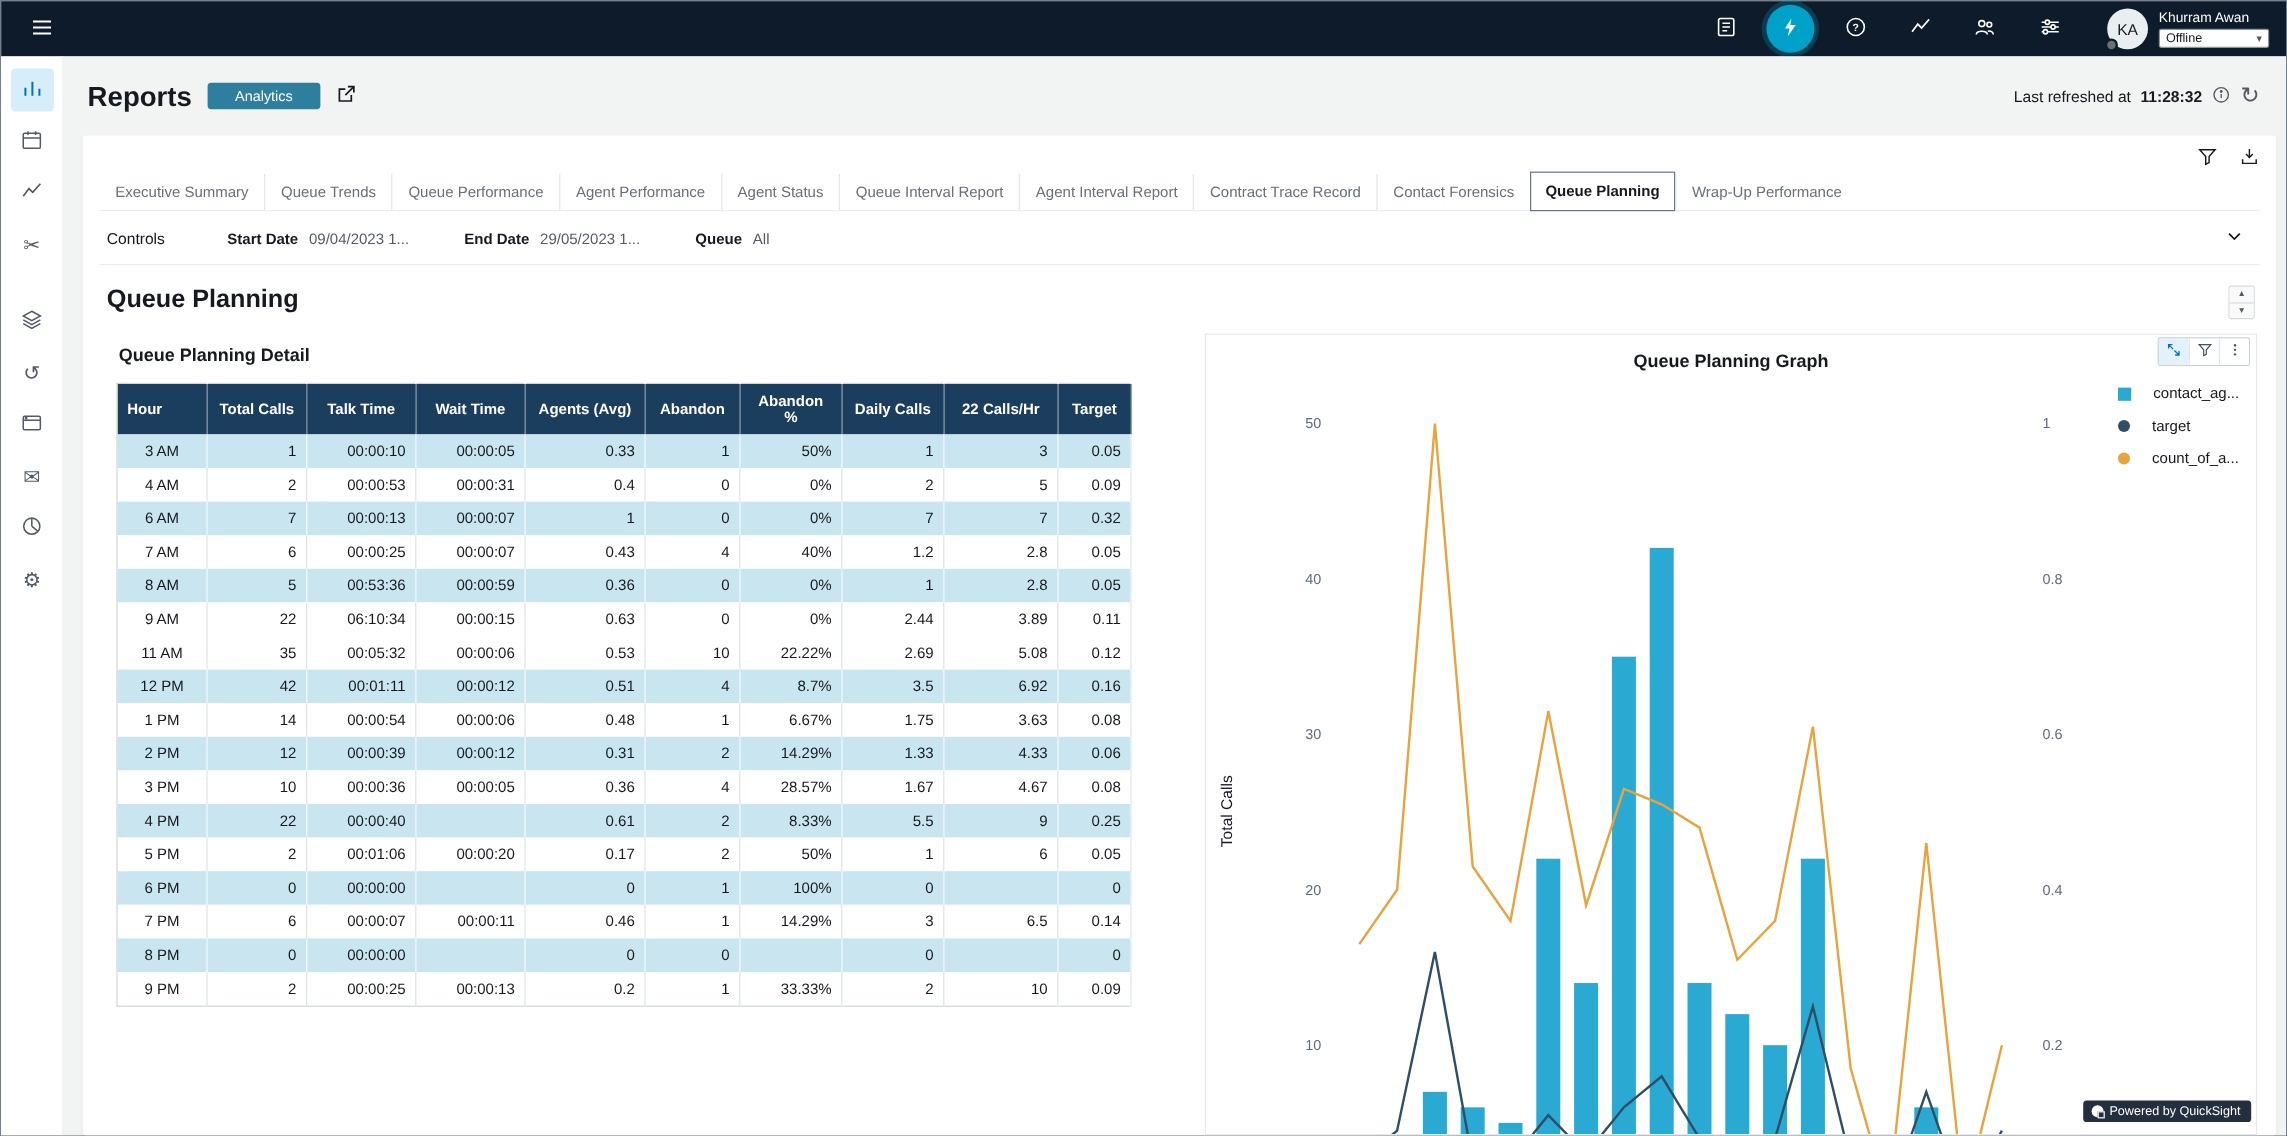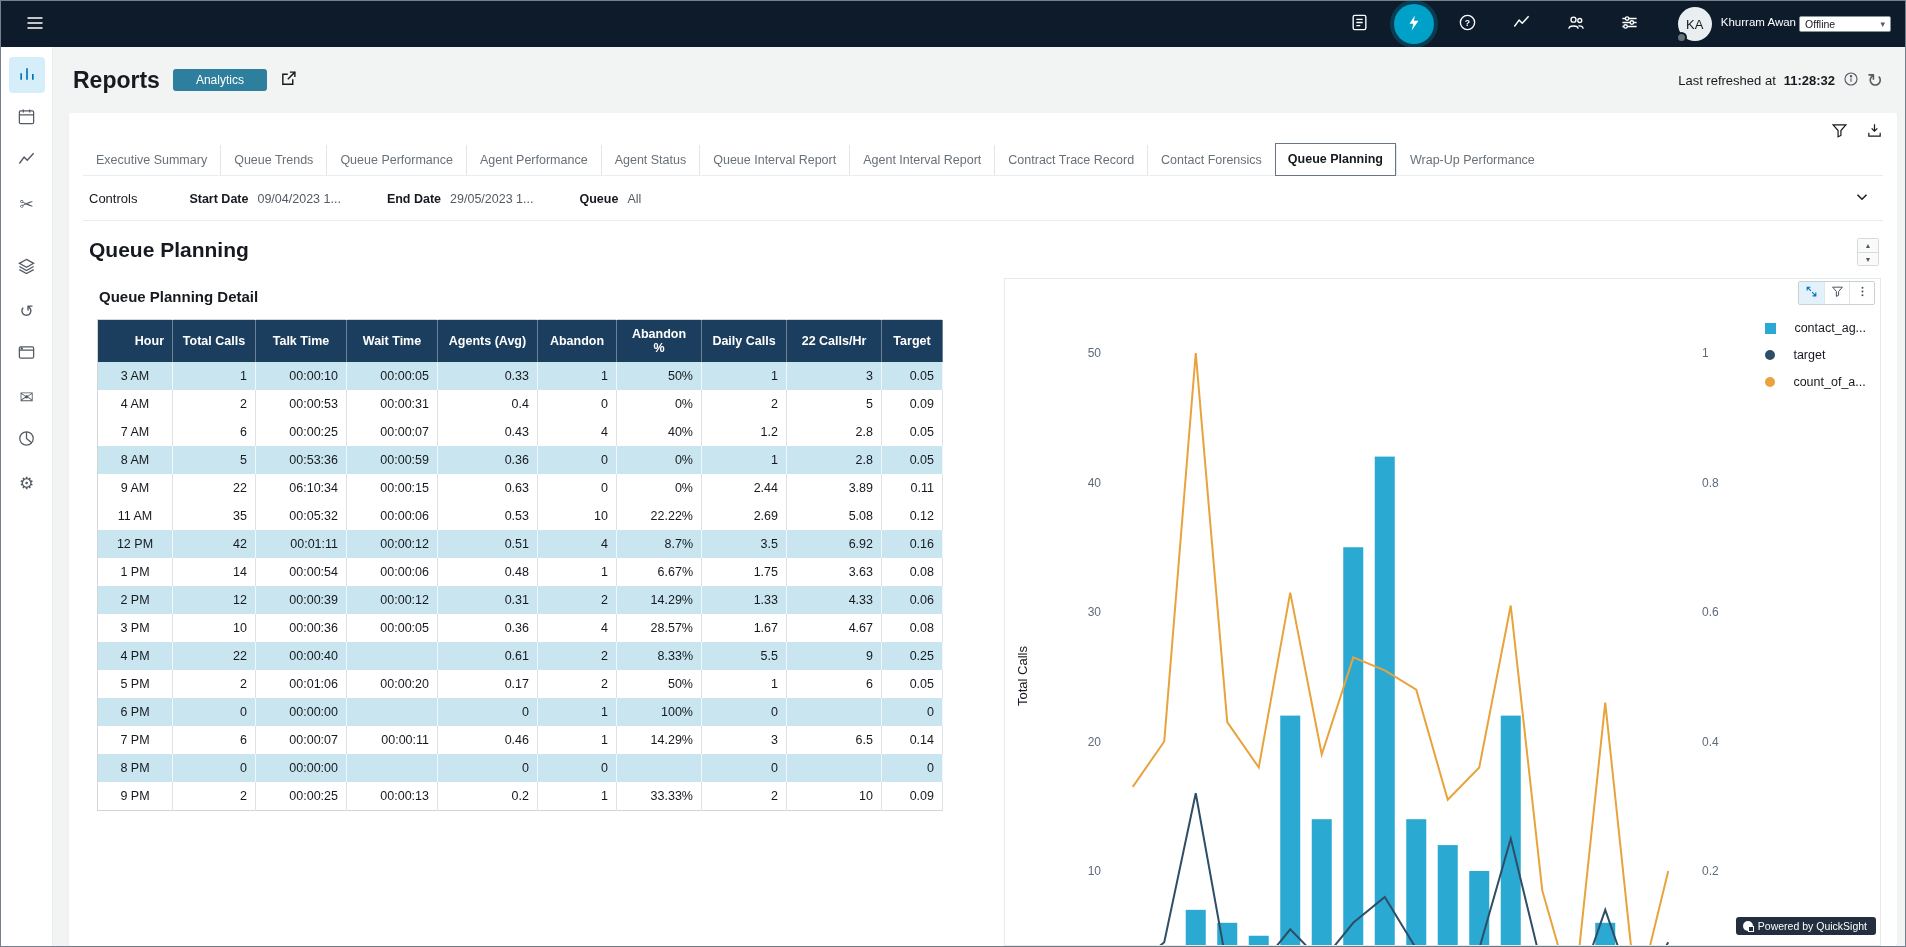--- a/index.html
+++ b/index.html
@@ -15,21 +15,21 @@
   .topbar { flex:0 0 46px; background:#0d1b2b; display:flex; align-items:center; padding:0 14px; }
   .tb-btn { background:transparent; border:none; width:40px; height:40px; display:flex; align-items:center; justify-content:center; color:#fff; cursor:pointer; padding:0; }
   .tb-btn svg { stroke:#fff; }
   .tb-spacer { flex:1; }
   .tb-right { display:flex; align-items:center; gap:14px; }
   .tb-active { background:#00a1c9; border-radius:50%; box-shadow:0 0 0 4px rgba(0,161,201,.25); }
   .glyph-icon { font-size:17px; line-height:1; color:#fff; }
   .user { display:flex; align-items:center; gap:9px; margin-left:14px; }
   .avatar { position:relative; width:34px; height:34px; border-radius:50%; background:#e9eef1; color:#16191f; font-weight:normal; font-size:13px; display:flex; align-items:center; justify-content:center; }
   .status-dot { position:absolute; left:-2px; bottom:-2px; width:11px; height:11px; border-radius:50%; background:#687078; border:2px solid #0d1b2b; }
-  .user-meta { display:flex; flex-direction:row; gap:3px; }
+  .user-meta { display:flex; flex-direction:column; gap:3px; }
   .user-name { color:#fff; font-size:11.5px; }
   .status-select { background:#fff; border:1px solid #879596; border-radius:2px; font-size:10.5px; color:#16191f; padding:1px 5px; width:92px; display:flex; justify-content:space-between; align-items:center; cursor:pointer; }
   .status-caret { font-size:9px; color:#545b64; }
 
   
   .body-row { flex:1; display:flex; min-height:0; }
   .sidebar { flex:0 0 52px; background:#fff; border-right:1px solid #eaeded; display:flex; flex-direction:column; align-items:center; padding-top:10px; gap:7px; }
   .sb-btn { width:36px; height:36px; border:none; background:transparent; border-radius:4px; color:#545b64; display:flex; align-items:center; justify-content:center; cursor:pointer; padding:0; }
   .sb-btn svg { stroke:#545b64; }
   .sb-btn .glyph-icon { color:#545b64; }
@@ -71,21 +71,21 @@
   .spinner { margin-left:auto; display:flex; flex-direction:column; border:1px solid #d5dbdb; border-radius:2px; overflow:hidden; }
   .spin-btn { width:20px; height:13px; border:none; background:#fafafa; font-size:7px; line-height:1; color:#545b64; cursor:pointer; padding:0; }
   .spin-btn + .spin-btn { border-top:1px solid #d5dbdb; }
 
   
   .visuals-row { flex:1; min-height:0; display:flex; gap:14px; padding:8px 2px 0; overflow:hidden; }
   .table-visual { flex:0 0 905px; padding:10px 12px; overflow:hidden; }
   .visual-title { font-size:15px; font-weight:bold; margin:0 0 14px 2px; }
   table.qs { border-collapse:collapse; table-layout:fixed; font-size:12.5px; color:#16191f; border:1px solid #cfd6d8; }
   table.qs th { background:#1c3e5e; color:#fff; font-weight:bold; text-align:center; padding:7px 8px; border-right:1px solid rgba(255,255,255,.35); font-size:12.5px; }
-  table.qs th.hour { text-align:right; }
+  table.qs th.hour { text-align:left; }
   table.qs td { padding:5px 8px; text-align:right; border-right:1px solid #dde4e6; height:28px; background:#fff; }
   table.qs td.hour { text-align:center; }
   table.qs tr.alt td { background:#c9e6f0; border-right-color:#eef7fa; }
 
   .chart-visual { flex:1; min-width:0; position:relative; border:1px solid #e7eaea; overflow:hidden; background:#fff; }
   .chart-title { text-align:center; font-size:15px; font-weight:bold; margin:14px 0 0; }
   .chart-canvas { position:absolute; inset:0; }
   .legend { position:absolute; top:42px; right:14px; display:flex; flex-direction:column; gap:13px; font-size:12.5px; color:#16191f; z-index:2; }
   .legend-item { display:flex; align-items:center; gap:18px; cursor:pointer; }
   .lg-square { width:11px; height:11px; display:inline-block; }
@@ -392,20 +392,32 @@
                     <td>2</td>
                     <td>00:00:53</td>
                     <td>00:00:31</td>
                     <td>0.4</td>
                     <td>0</td>
                     <td>0%</td>
                     <td>2</td>
                     <td>5</td>
                     <td>0.09</td>
                   </tr>
+                  <tr class="alt">
+                    <td class="hour">6 AM</td>
+                    <td>7</td>
+                    <td>00:00:13</td>
+                    <td>00:00:07</td>
+                    <td>1</td>
+                    <td>0</td>
+                    <td>0%</td>
+                    <td>7</td>
+                    <td>7</td>
+                    <td>0.32</td>
+                  </tr>
                   <tr>
                     <td class="hour">7 AM</td>
                     <td>6</td>
                     <td>00:00:25</td>
                     <td>00:00:07</td>
                     <td>0.43</td>
                     <td>4</td>
                     <td>40%</td>
                     <td>1.2</td>
                     <td>2.8</td>
@@ -590,20 +602,21 @@
               <button class="ht-btn">
                 <span>
                   <svg width="13" height="13" viewBox="0 0 24 24" fill="currentColor">
                       <circle cx="12" cy="5" r="1.8"></circle>
                       <circle cx="12" cy="12" r="1.8"></circle>
                       <circle cx="12" cy="19" r="1.8"></circle>
                     </svg>
                 </span>
               </button>
             </div>
+            <h3 class="chart-title">Queue Planning Graph</h3>
             <div class="legend" id="legend">
                 <div class="legend-item">
                   <span class="lg-square" style="background: rgb(42, 169, 210);"></span>
                   <span>contact_ag...</span>
                 </div>
                 <div class="legend-item">
                   <span class="lg-circle" style="background: rgb(46, 77, 102);"></span>
                   <span>target</span>
                 </div>
                 <div class="legend-item">

